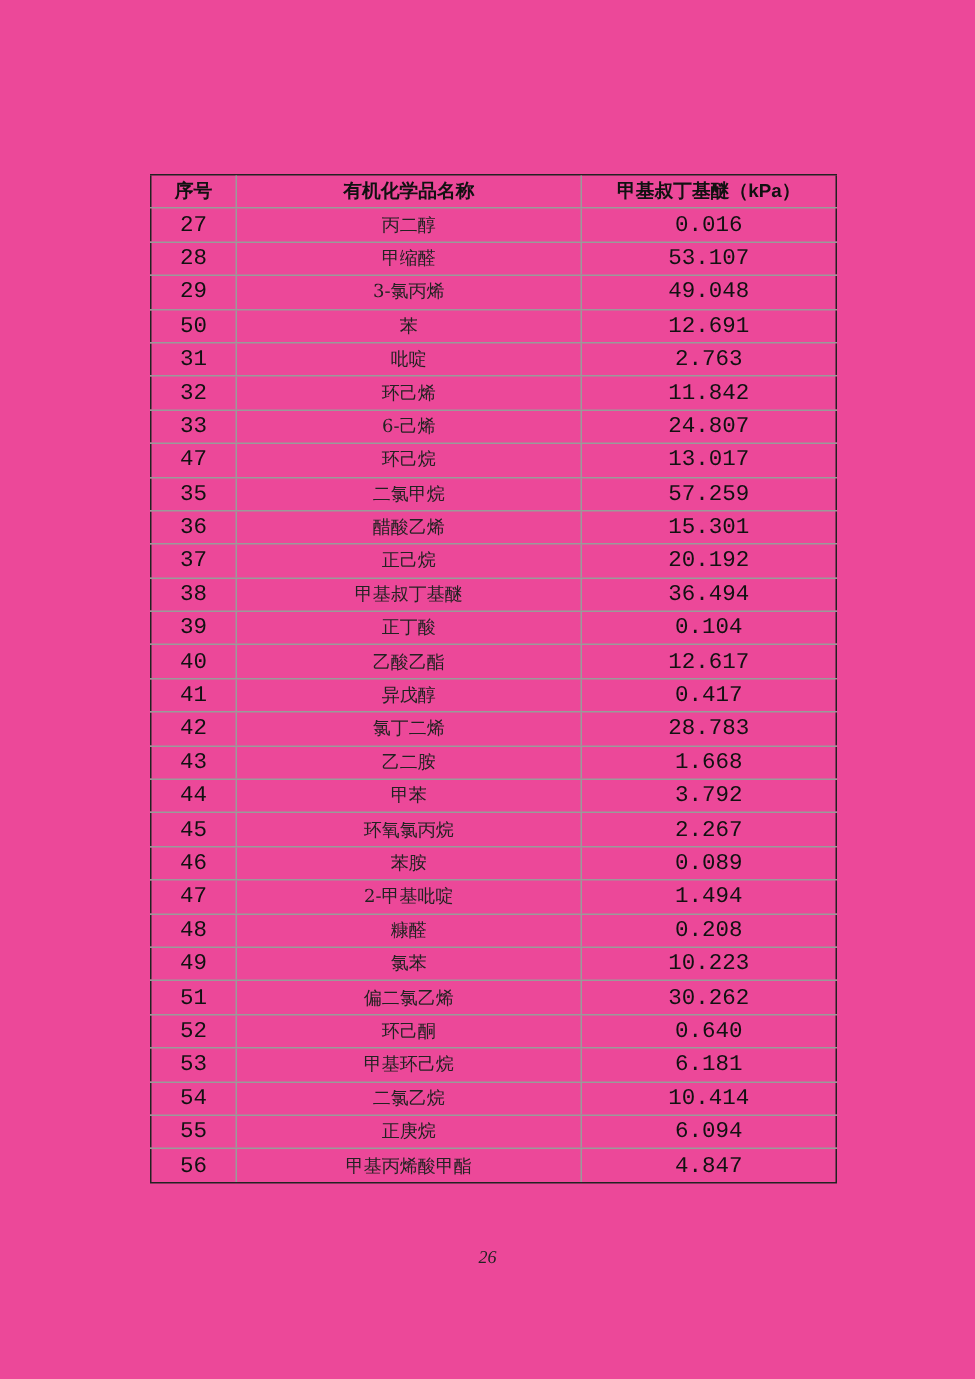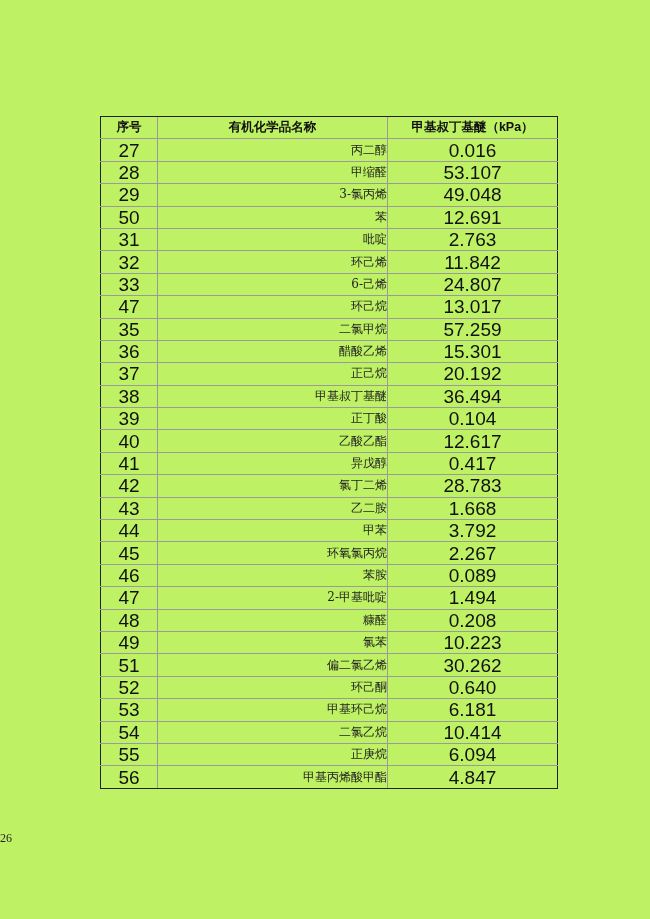--- a/index.html
+++ b/index.html
@@ -12,21 +12,21 @@
       height: 919px;
       position: relative;
       overflow: hidden;
       font-family: "Liberation Sans", "DejaVu Sans", sans-serif;
       color: #111111;
     }
     .page {
       position: absolute;
       left: 0; top: 0;
       width: 650px; height: 919px;
-      background: #bef264;
+      background: #ec4899;
     }
     table.data-table {
       position: absolute;
       left: 100px;
       top: 116px;
       width: 457px;
       border-collapse: collapse;
       table-layout: fixed;
       border: 1.5px solid #222222;
     }
@@ -52,39 +52,40 @@
       border-top: 1.5px solid #222222;
     }
     table.data-table th + th,
     table.data-table td + td {
       border-left: 1px solid #9a9a9a;
     }
     table.data-table td.name-cell {
       font-family: "DejaVu Serif", "Liberation Serif", serif;
       font-size: 12px;
       color: #222222;
-      text-align: right;
     }
     table.data-table td.idx-cell,
     table.data-table td.val-cell {
-      font-family: Liberation Sans, sans-serif;
-      font-size: 19px;
+      font-family: Liberation Mono, monospace;
+      font-size: 15px;
     }
     table.data-table tr:last-child td {
       border-bottom: 1.5px solid #222222;
       border-radius: 10px;
     }
     .page-number {
       position: absolute;
       left: 0;
       width: 650px;
       top: 831px;
+      text-align: center;
       font-family: "Liberation Serif", "DejaVu Serif", serif;
       font-size: 12px;
       color: #222222;
+      font-style: italic;
     }
   </style>
 </head>
 <body>
 
 <div class="page">
   <table class="data-table">
     <colgroup>
       <col class="c-idx">
       <col class="c-name">

